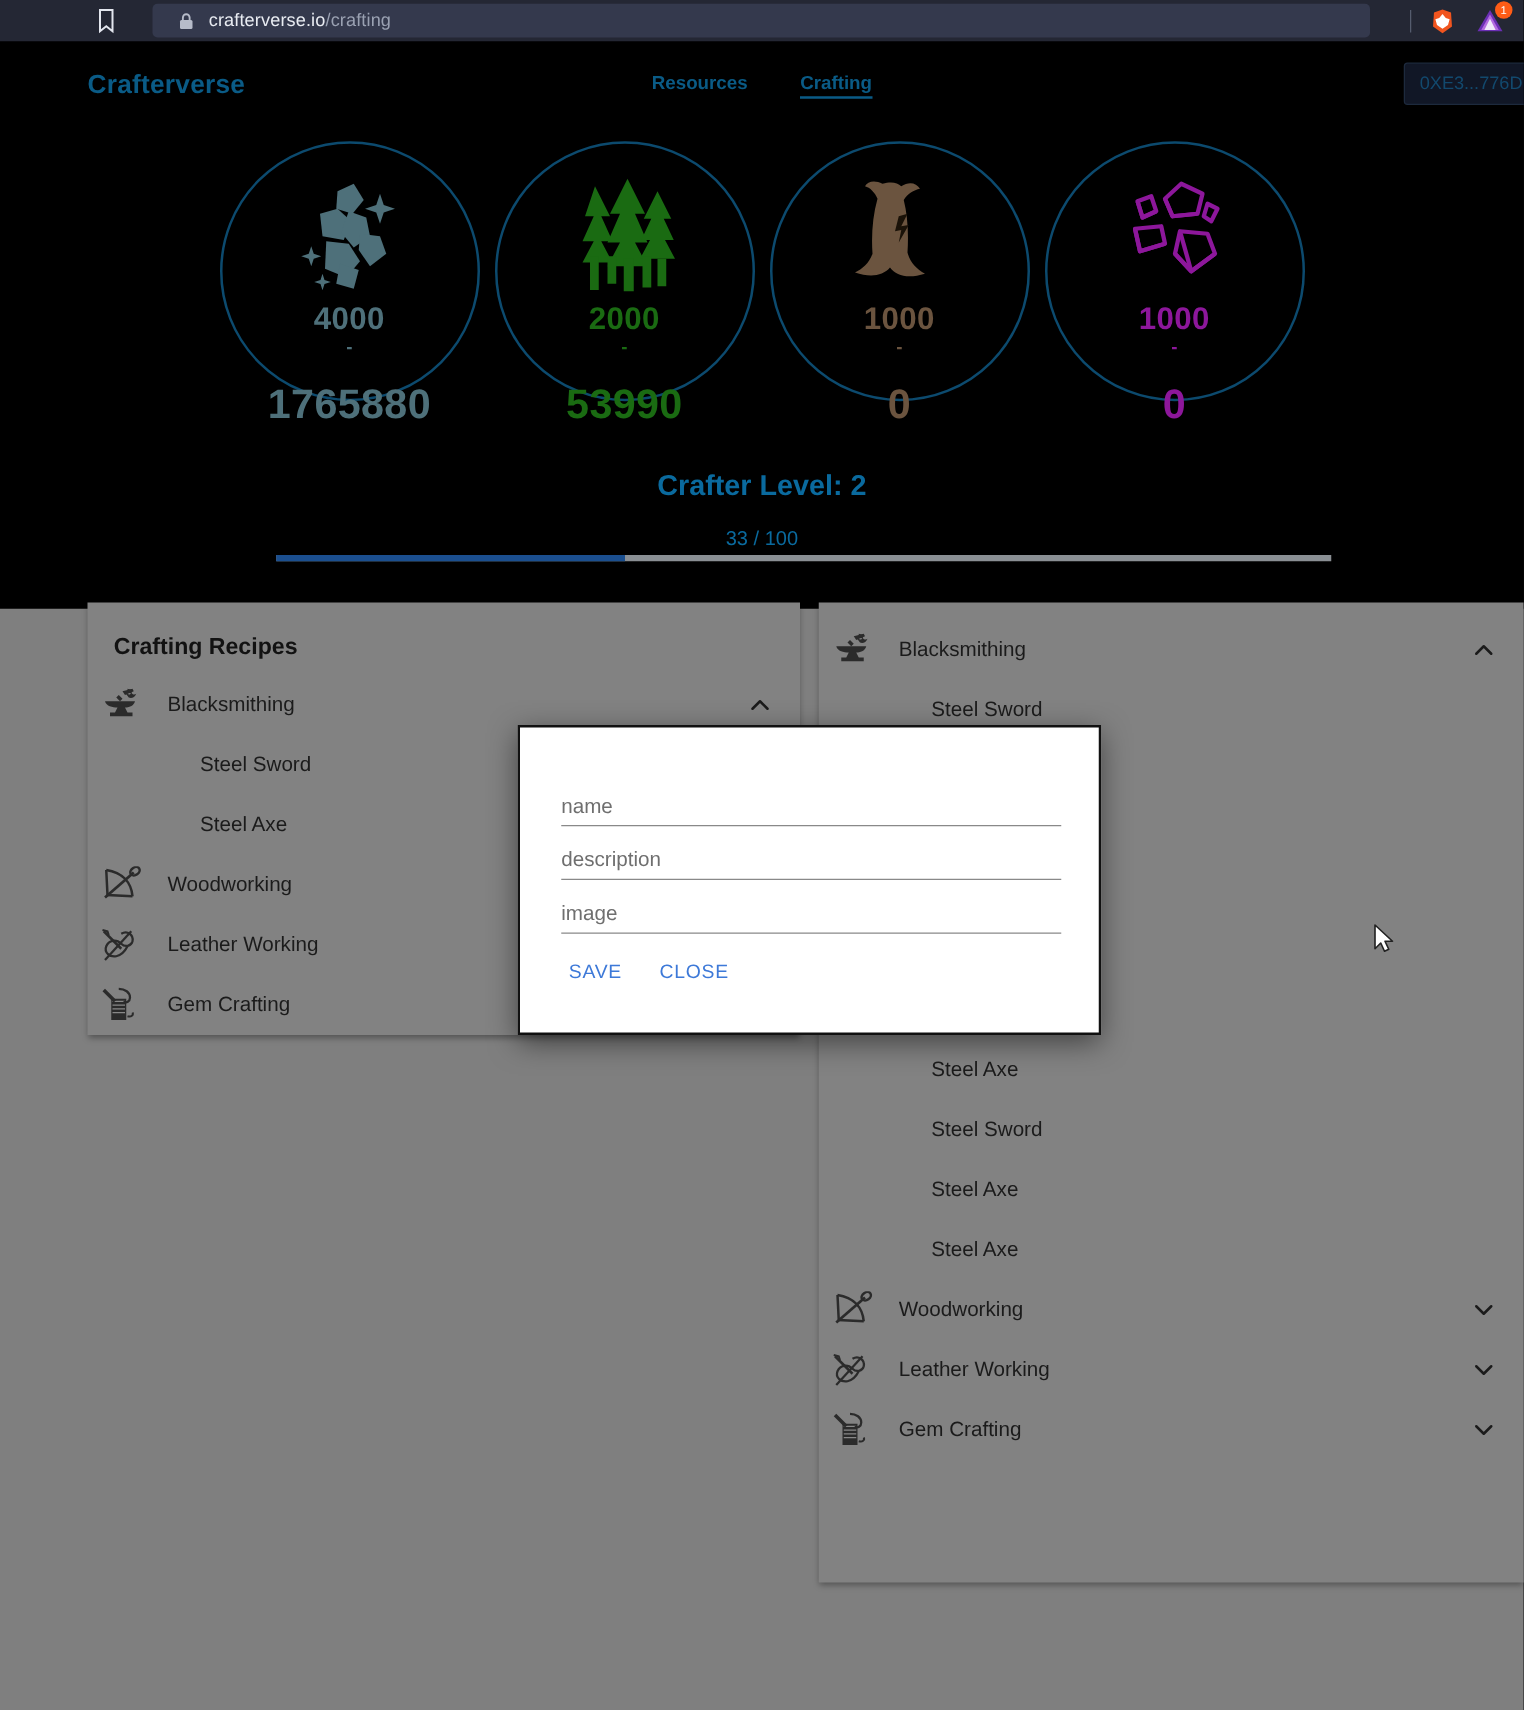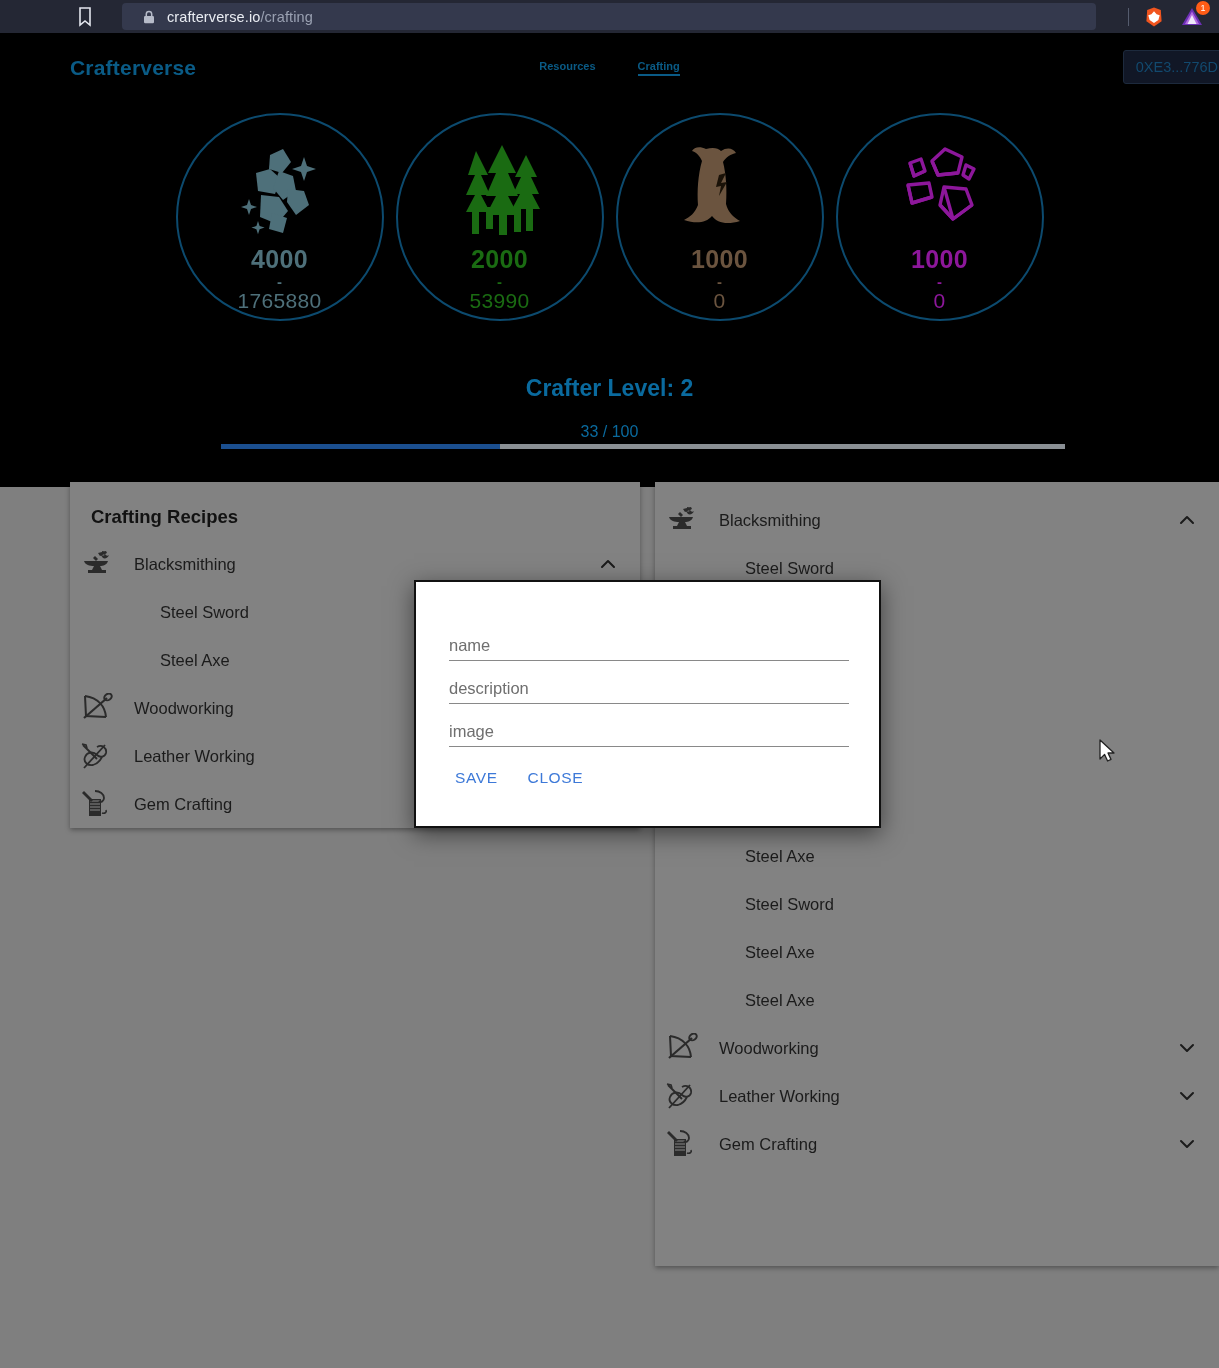--- a/index.html
+++ b/index.html
@@ -36,40 +36,40 @@
     font-family:"Liberation Sans", sans-serif;
   }
 
   
   .app-header {
     position:absolute; top:33px; left:0; width:1219px; height:70px;
     display:flex; align-items:center;
   }
   .logo { position:absolute; left:70px; font-size:21px; font-weight:bold; color:#0a5b86; letter-spacing:.2px;}
   .nav { position:absolute; left:0; width:1219px; display:flex; justify-content:center; gap:42px; }
-  .nav a { font-size:11px; font-weight:bold; color:#0a5b86; text-decoration:none; }
+  .nav a { font-size:15px; font-weight:bold; color:#0a5b86; text-decoration:none; }
   .nav a.active { border-bottom:2px solid #0a5b86; padding-bottom:2px; }
   .wallet-btn {
     position:absolute; right:-12px; top:17px;
     background:#111726; border:1px solid #1d2a3d; color:#12496e;
     font-size:14.5px; padding:8px 12px; border-radius:3px; white-space:nowrap;
   }
 
   
   .resources { position:absolute; top:113px; left:0; width:1219px;
                display:flex; justify-content:center; gap:12px; }
   .res-circle {
     width:208px; height:208px; border-radius:50%;
     border:2px solid #0c4a6e; display:flex; flex-direction:column;
     align-items:center; justify-content:flex-start; padding-top:26px;
   }
   .res-icon { width:92px; height:100px; display:flex; align-items:center; justify-content:center;}
   .res-amount { font-size:25px; font-weight:bold; margin-top:4px; letter-spacing:.3px;}
   .res-dash { font-size:15px; font-weight:bold; line-height:12px; margin-top:2px;}
-  .res-total { font-size:21px; font-weight:normal; margin-top:1px; letter-spacing:.3px;}
+  .res-total { font-size:33px; font-weight:bold; margin-top:20px; letter-spacing:.3px;}
 
   
   .level-title { position:absolute; top:375px; left:0; width:1219px; text-align:center;
     font-size:23px; font-weight:bold; color:#0a6a9e; }
   .level-xp { position:absolute; top:423px; left:0; width:1219px; text-align:center;
     font-size:16px; color:#0a6a9e; }
   .progress-wrap { position:absolute; top:444px; left:221px; width:844px; height:5px; background:#8a8f94; }
   .progress-fill { height:5px; background:#1b4f8f; }
 
   

